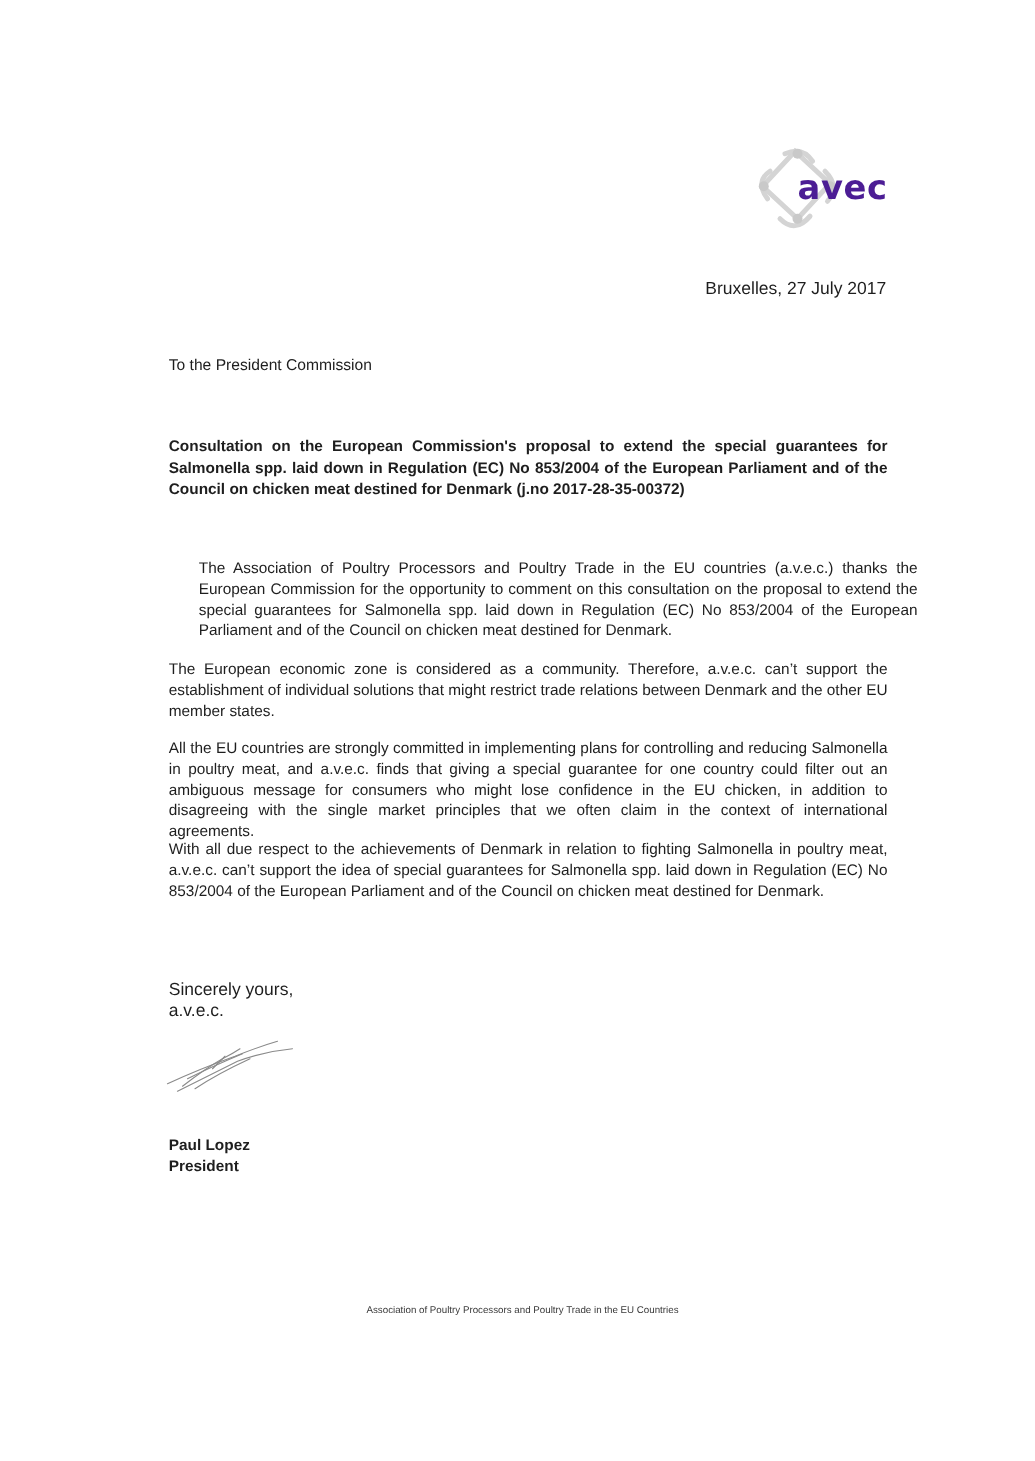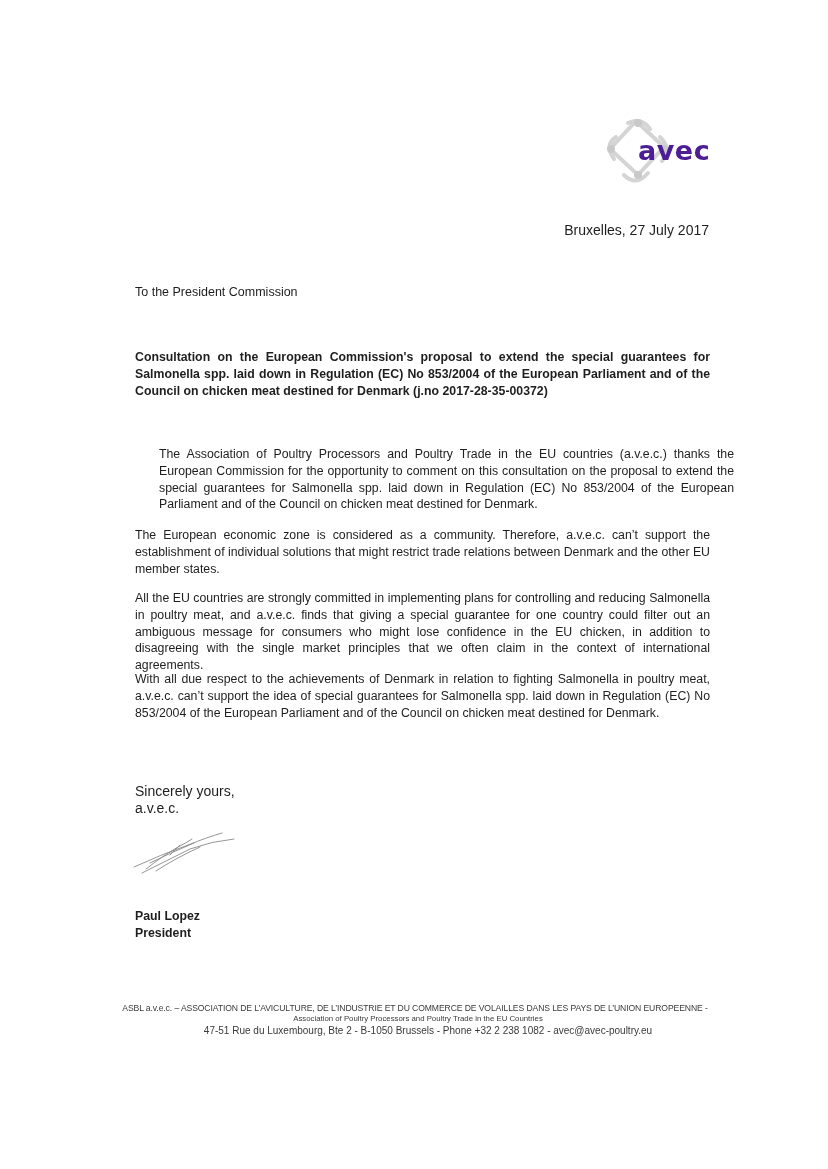--- a/index.html
+++ b/index.html
@@ -106,20 +106,21 @@
     }
     .footer .line1 {
       font-size: 8.6px;
       letter-spacing: -0.1px;
       line-height: 11px;
     }
     .footer .line2 {
       font-size: 7.8px;
       line-height: 10px;
       padding-left: 6px;
+      margin-top: 40px;
     }
     .footer .line3 {
       font-size: 10px;
       line-height: 13px;
       padding-left: 26px;
     }
   </style>
 </head>
 <body>
 
@@ -170,16 +171,14 @@
     </g>
   </svg>
 </div>
 
 <div class="signer">
   <div>Paul Lopez</div>
   <div>President</div>
 </div>
 
 <div class="footer">
-  <div class="line1">ASBL a.v.e.c. – ASSOCIATION DE L’AVICULTURE, DE L’INDUSTRIE ET DU COMMERCE DE VOLAILLES DANS LES PAYS DE L’UNION EUROPEENNE -</div>
   <div class="line2">Association of Poultry Processors and Poultry Trade in the EU Countries</div>
-  <div class="line3">47-51 Rue du Luxembourg, Bte 2 - B-1050 Brussels - Phone +32 2 238 1082 - avec@avec-poultry.eu</div>
 </div>
 
 </body></html>

